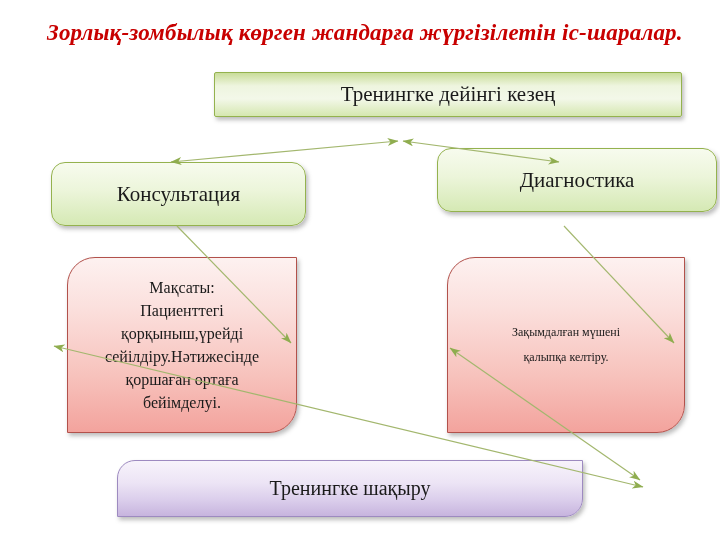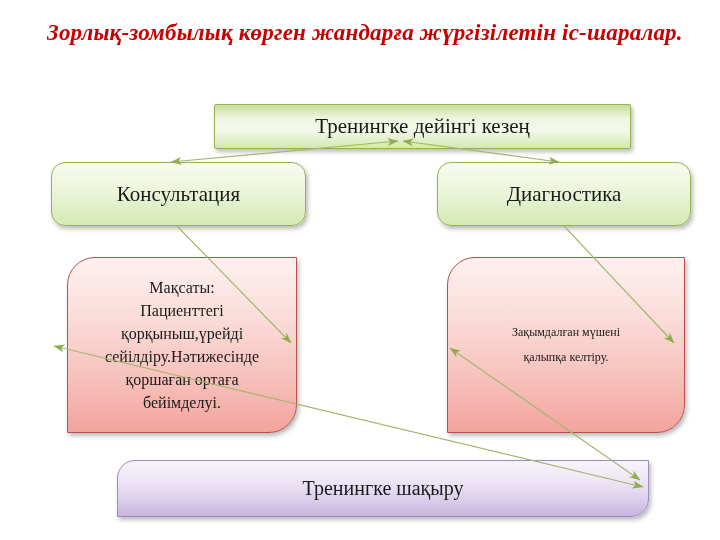--- a/index.html
+++ b/index.html
@@ -14,45 +14,45 @@
 
   .node{
     position:absolute;display:flex;align-items:center;justify-content:center;
     text-align:center;color:var(--text-color);
     box-shadow:2px 3px 4px rgba(90,90,90,0.4);
     box-sizing:border-box;z-index:1;
   }
   .node span{white-space:pre-line;}
 
   .top-rect{
-    left:195px;top:104px;width:417px;height:45px;
+    left:195px;top:72px;width:468px;height:45px;
     border:1.5px solid var(--green-border);border-radius:2px;
     background:linear-gradient(180deg,var(--green-top) 0%,var(--green-light) 30%,#f3f8e9 60%,var(--green-bottom) 100%);
     font-size:21px;
   }
   .round-green{
     border:1.5px solid var(--green-border);border-radius:14px;
     background:linear-gradient(180deg,var(--rgreen-top) 0%,#ecf5da 45%,var(--rgreen-bottom) 100%);
     font-size:21px;
     justify-content:center;
   }
   .consultation{left:32px;top:162px;width:255px;height:64px;}
-  .diagnostics{left:418px;top:162px;width:254px;height:64px;}
+  .diagnostics{left:418px;top:148px;width:280px;height:64px;}
 
   .pink{
     border:1.5px solid var(--pink-border);
     border-radius:28px 0 28px 0;
     background:linear-gradient(180deg,var(--pink-top) 0%,#fbdfdc 30%,#f7c2bc 68%,var(--pink-bottom) 100%);
     font-size:16px;line-height:23px;padding:18px 10px;
   }
   .goal{left:48px;top:257px;width:230px;height:176px;}
   .recovery{left:428px;top:257px;width:238px;height:176px;font-size:12px;line-height:25px;}
 
   .invitation{
-    left:98px;top:460px;width:532px;height:57px;
+    left:98px;top:460px;width:466px;height:57px;
     border:1.5px solid var(--lav-border);
     border-radius:18px 0 18px 0;
     background:linear-gradient(180deg,var(--lav-top) 0%,#ece4f5 40%,#dacdeb 72%,var(--lav-bottom) 100%);
     font-size:20px;
   }
 
   svg.connectors{
     position:absolute;left:0;top:0;width:720px;height:540px;
     z-index:5;pointer-events:none;
   }

